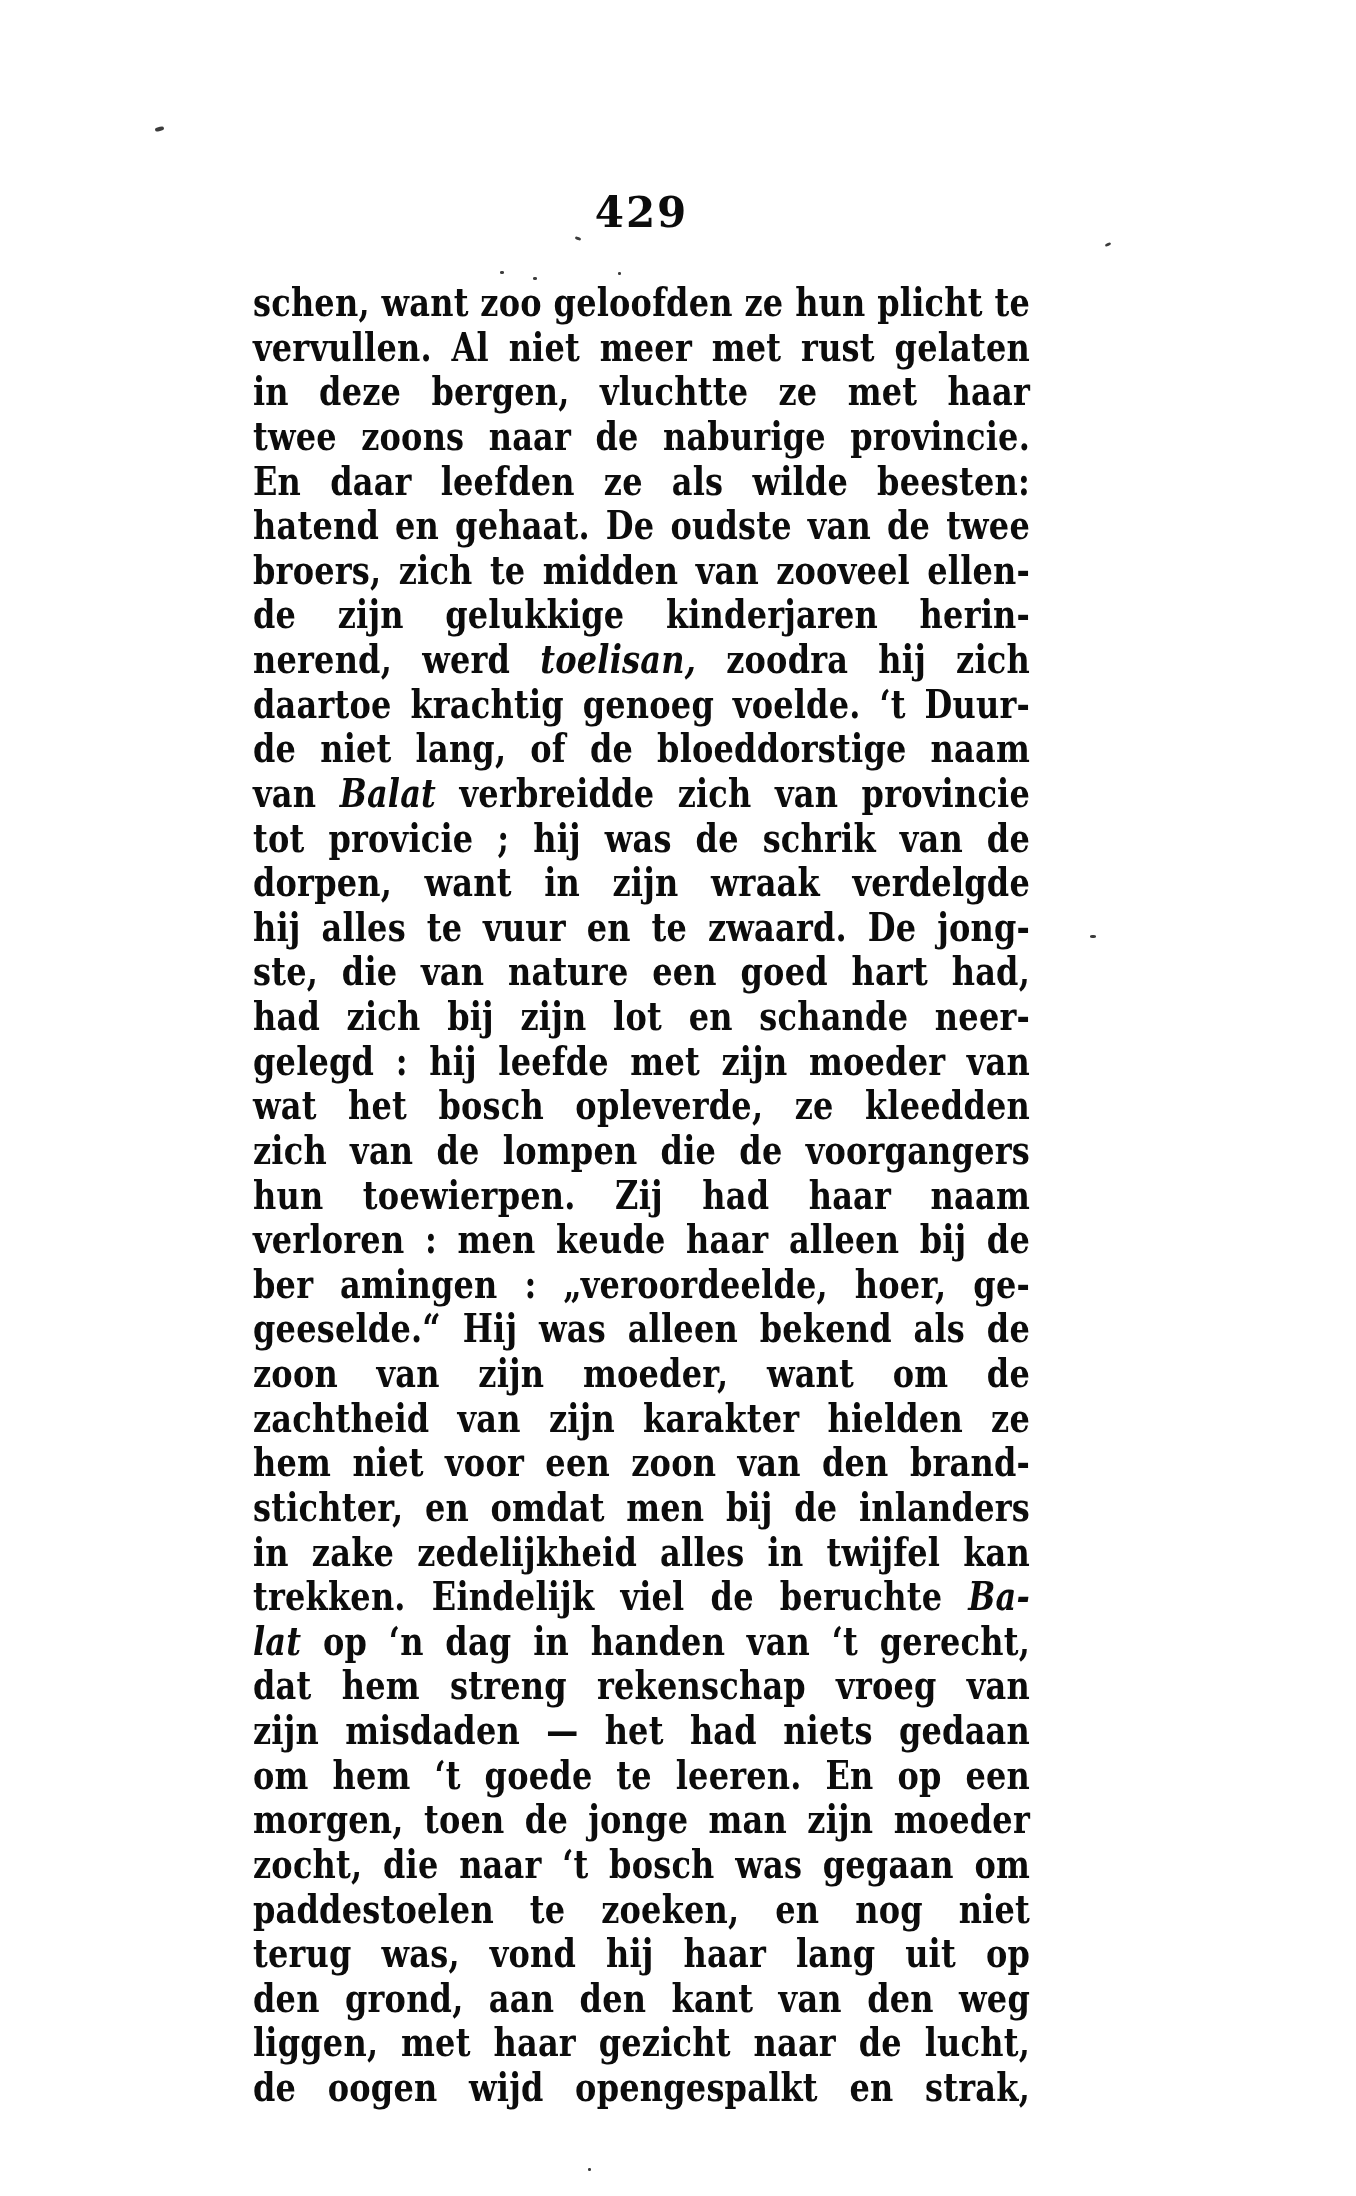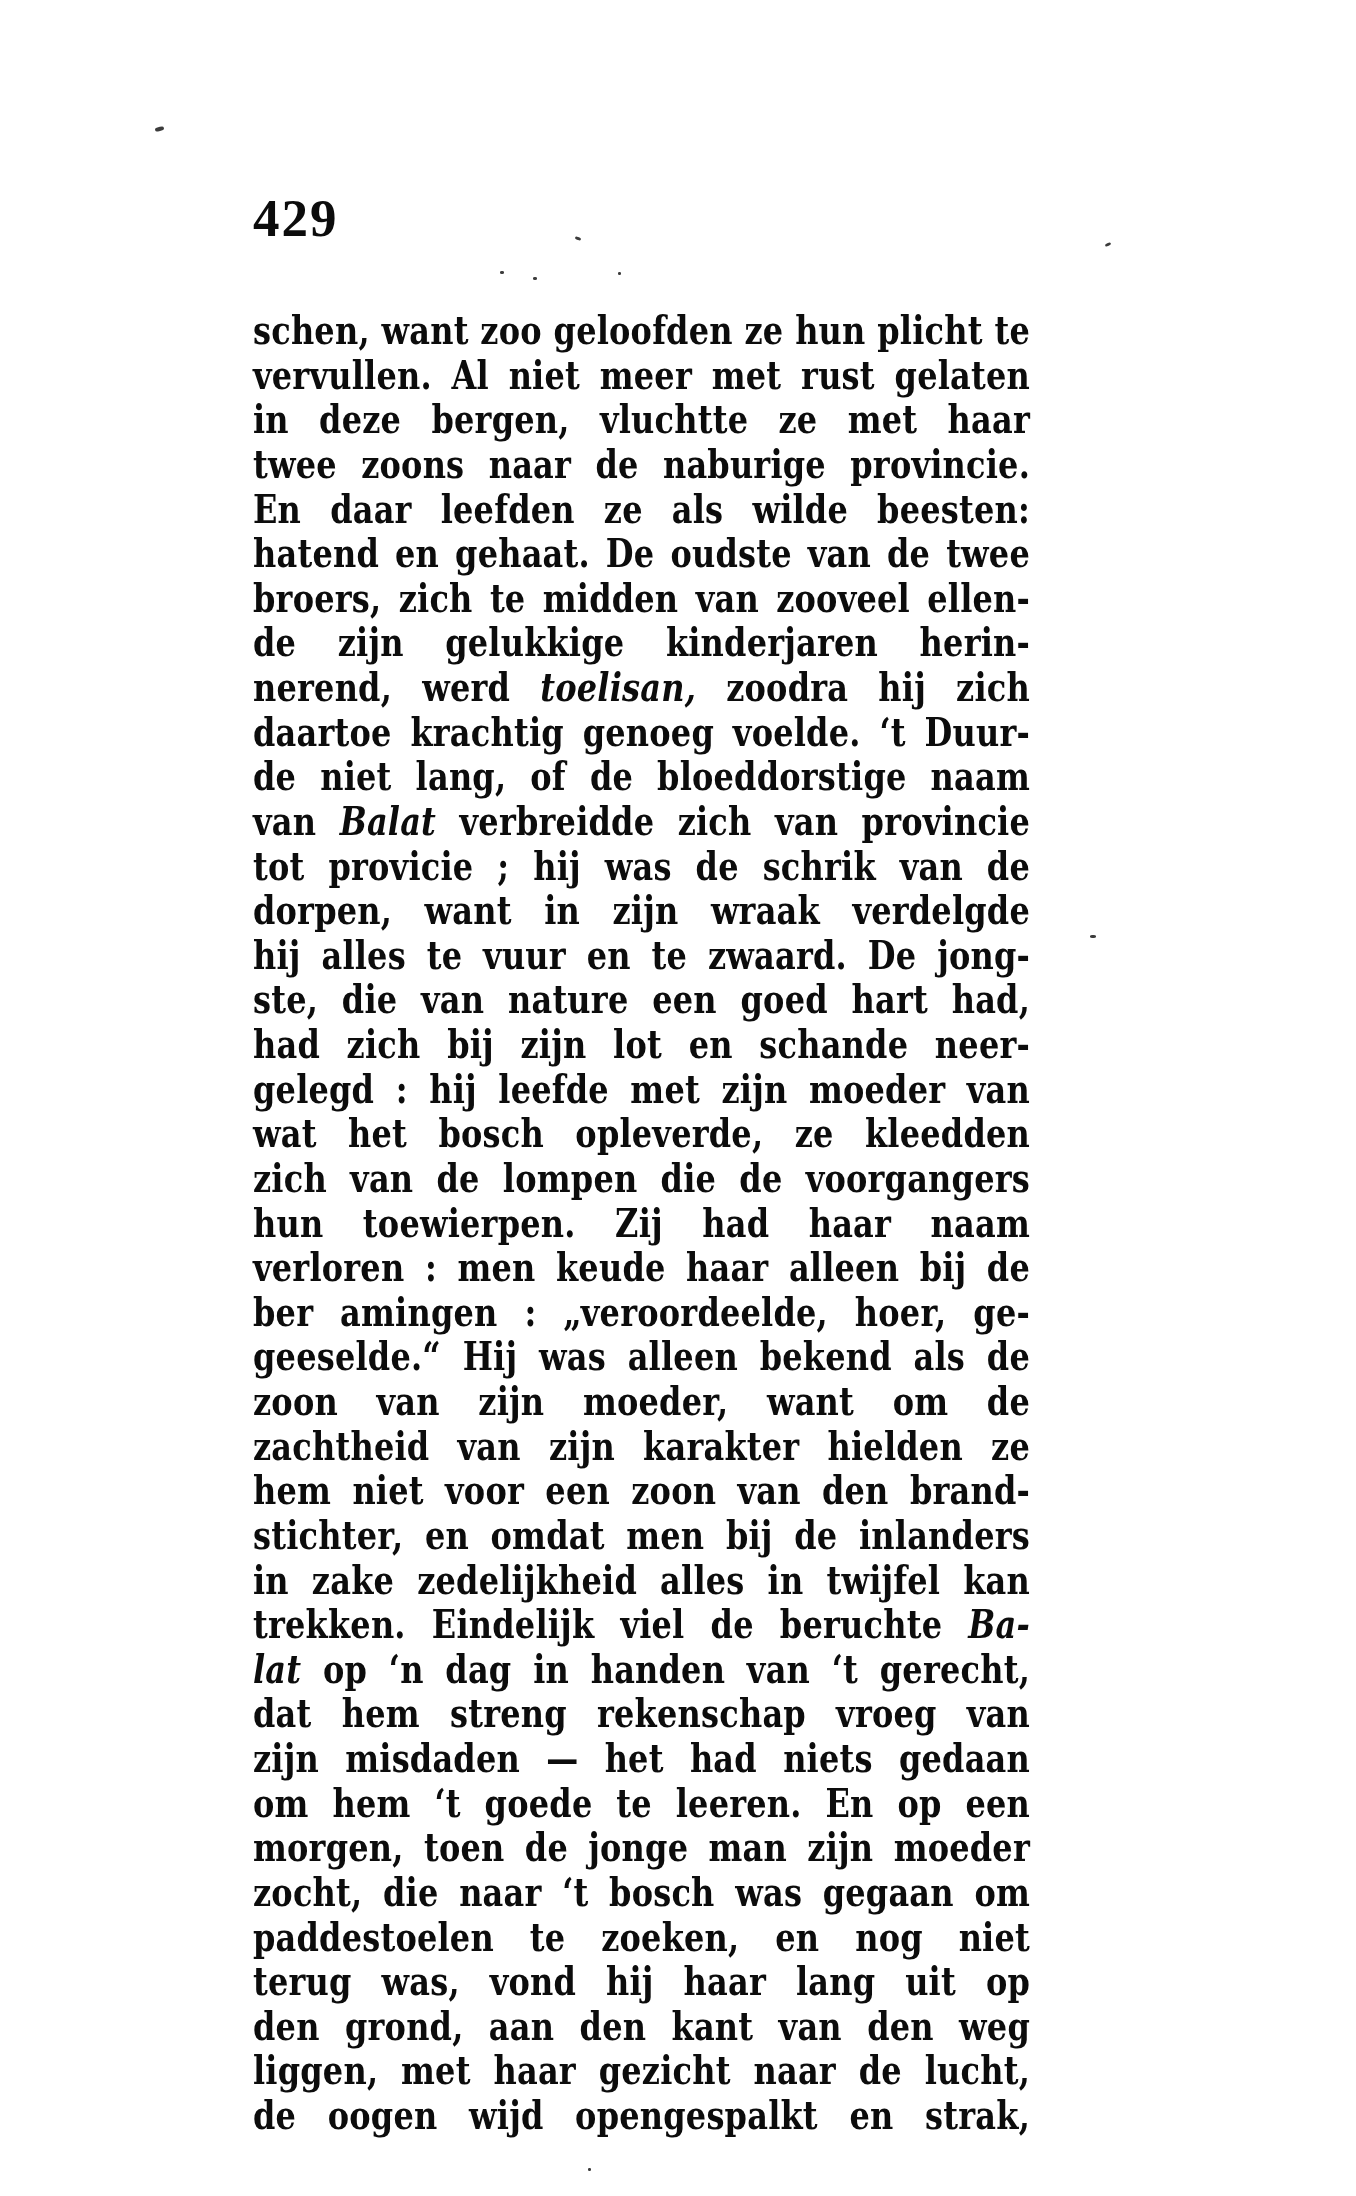--- a/index.html
+++ b/index.html
@@ -7,31 +7,30 @@
     position:relative;
     width:1356px;height:2196px;
     background:#ffffff;
     overflow:hidden;
     font-family:"DejaVu Serif","Liberation Serif",serif;
     color:#0c0c0c;
   }
   #page-number{
     position:absolute;
     left:253px;width:777px;top:188px;
-    font-size:53px;
+    text-align:center;
+    font-size:42px;
     font-weight:700;
     letter-spacing:2px;
     color:#0c0c0c;
-    font-family:Liberation Serif, serif;
   }
   #text-block{
     position:absolute;
     left:253px;top:281px;
     width:777px;
-    margin-top:28px;
   }
   .line{
     text-align:justify;
     -moz-text-align-last:justify;
     text-align-last:justify;
     height:44.63px;
     line-height:44.63px;
     font-size:32px;
     font-weight:700;
     white-space:nowrap;

